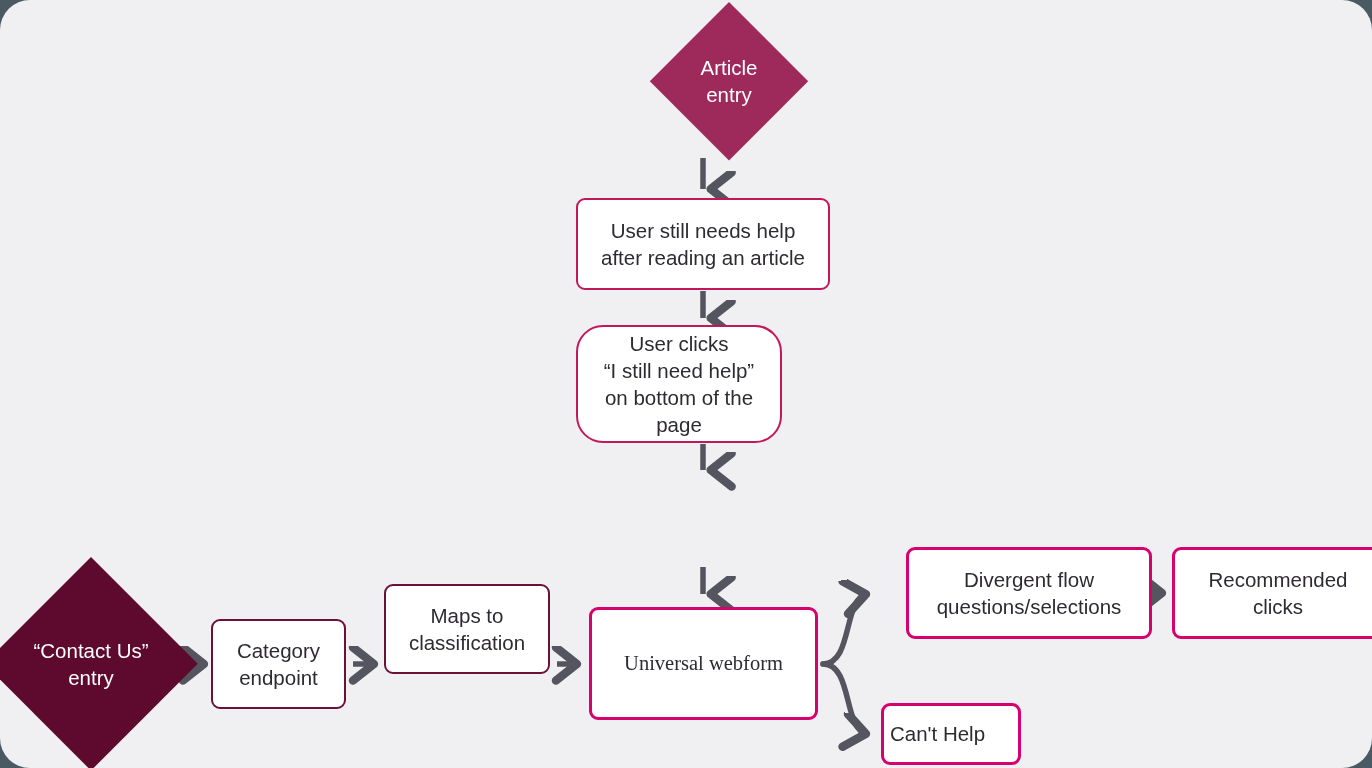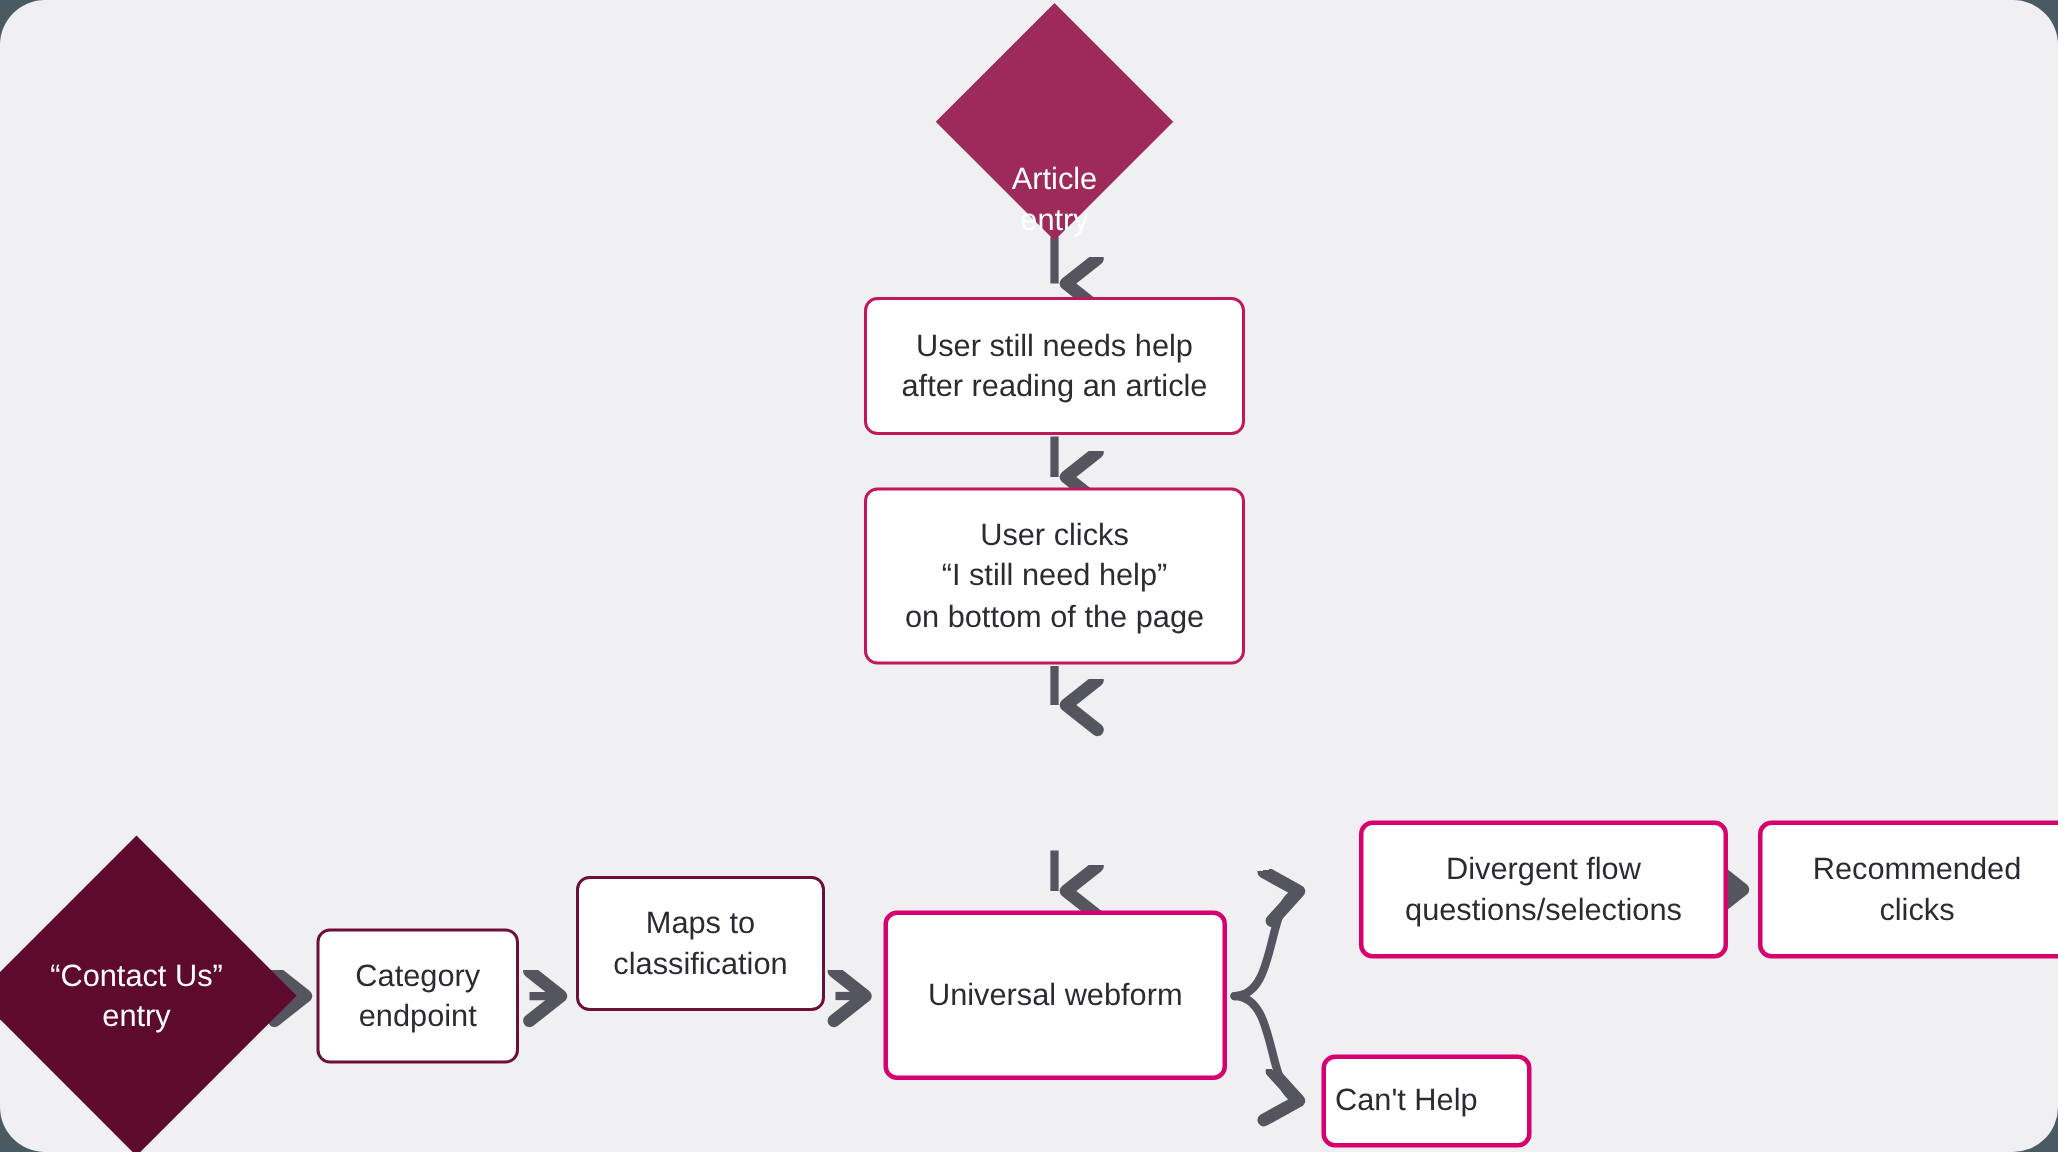--- a/index.html
+++ b/index.html
@@ -95,32 +95,32 @@
       <line x1="184" y1="664" x2="205" y2="664" marker-end="url(#chev-right)"></line>
       <line x1="353" y1="664" x2="375" y2="664" marker-end="url(#chev-right)"></line>
       <line x1="557" y1="664" x2="578" y2="664" marker-end="url(#chev-right)"></line>
       <line x1="1131" y1="593" x2="1163" y2="593" marker-end="url(#chev-right)"></line>
 
       <path d="M823,664 C853,664 843,598 867,594" stroke-linecap="round" marker-end="url(#chev-right)"></path>
       <path d="M823,664 C853,664 843,730 867,734" stroke-linecap="round" marker-end="url(#chev-right)"></path>
     </g>
   </svg>
 
-  <div class="node diamond" style="left:624px; top:2px; width:158px; height:158px;align-items:flex-end;">
+  <div class="node diamond" style="left:650px; top:2px; width:158px; height:158px;">
     <div class="dshape" style="background:#9e2a5c;"></div>
     <div class="dlabel" style="white-space:pre-line;">Article
 entry</div>
   </div>
 
   <div class="node box pink-edge" style="left:576px; top:198px; width:254px; height:92px;">
     <span style="white-space:pre-line;">User still needs help
 after reading an article</span>
   </div>
 
-  <div class="node box pink-edge" style="left:576px; top:325px; width:254px; height:118px;">
+  <div class="node box pink-edge" style="left:576px; top:325px; width:206px; height:118px;border-radius:27px;">
     <span style="white-space:pre-line;">User clicks
 “I still need help”
 on bottom of the page</span>
   </div>
 
 
   <div class="node diamond" style="left:-16px; top:557px; width:214px; height:214px;">
     <div class="dshape" style="background:#5e0a2e;"></div>
     <div class="dlabel" style="white-space:pre-line;">“Contact Us”
 entry</div>
@@ -130,21 +130,21 @@
     <span style="white-space:pre-line;">Category
 endpoint</span>
   </div>
 
   <div class="node box dark-edge" style="left:384px; top:584px; width:166px; height:90px;">
     <span style="white-space:pre-line;">Maps to
 classification</span>
   </div>
 
   <div class="node box bright-edge" style="left:589px; top:607px; width:229px; height:113px;">
-    <span style="white-space:pre-line;">Universal webform</span>
+    <span style="white-space:pre-line;font-family:Liberation Serif, serif;">Universal webform</span>
   </div>
 
   <div class="node box bright-edge" style="left:906px; top:547px; width:246px; height:92px;">
     <span style="white-space:pre-line;">Divergent flow
 questions/selections</span>
   </div>
 
   <div class="node box bright-edge clip-right" style="left:1172px; top:547px; width:212px; height:92px;">
     <span style="white-space:pre-line;">Recommended
 clicks</span>

